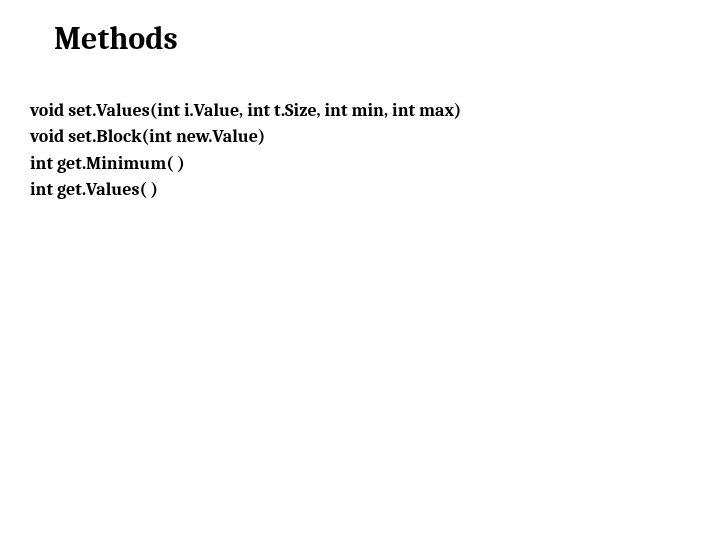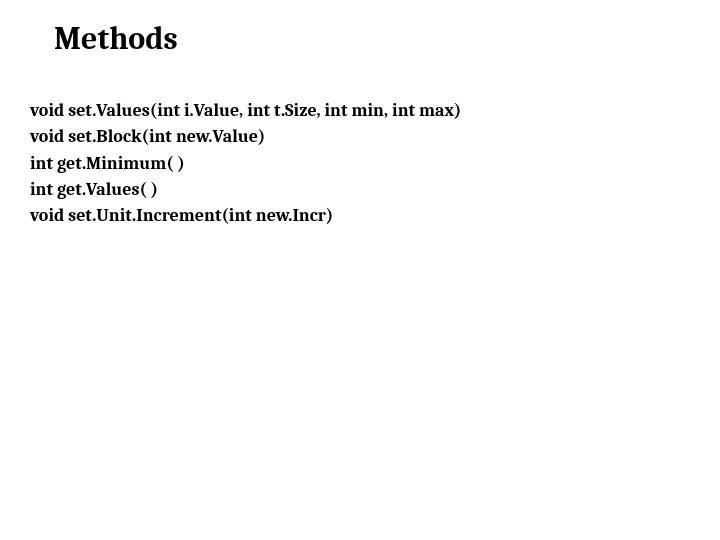--- a/index.html
+++ b/index.html
@@ -36,15 +36,14 @@
 </head>
 <body>
 
 <div class="slide">
   <h1 class="title">Methods</h1>
   <div class="body-text">
     <p>void set.Values(int i.Value, int t.Size, int min, int max)</p>
     <p>void set.Block(int new.Value)</p>
     <p>int get.Minimum( )</p>
     <p>int get.Values( )</p>
-    <p>void set.Unit.Increment(int new.Incr)</p>
   </div>
 </div>
 
 </body></html>

